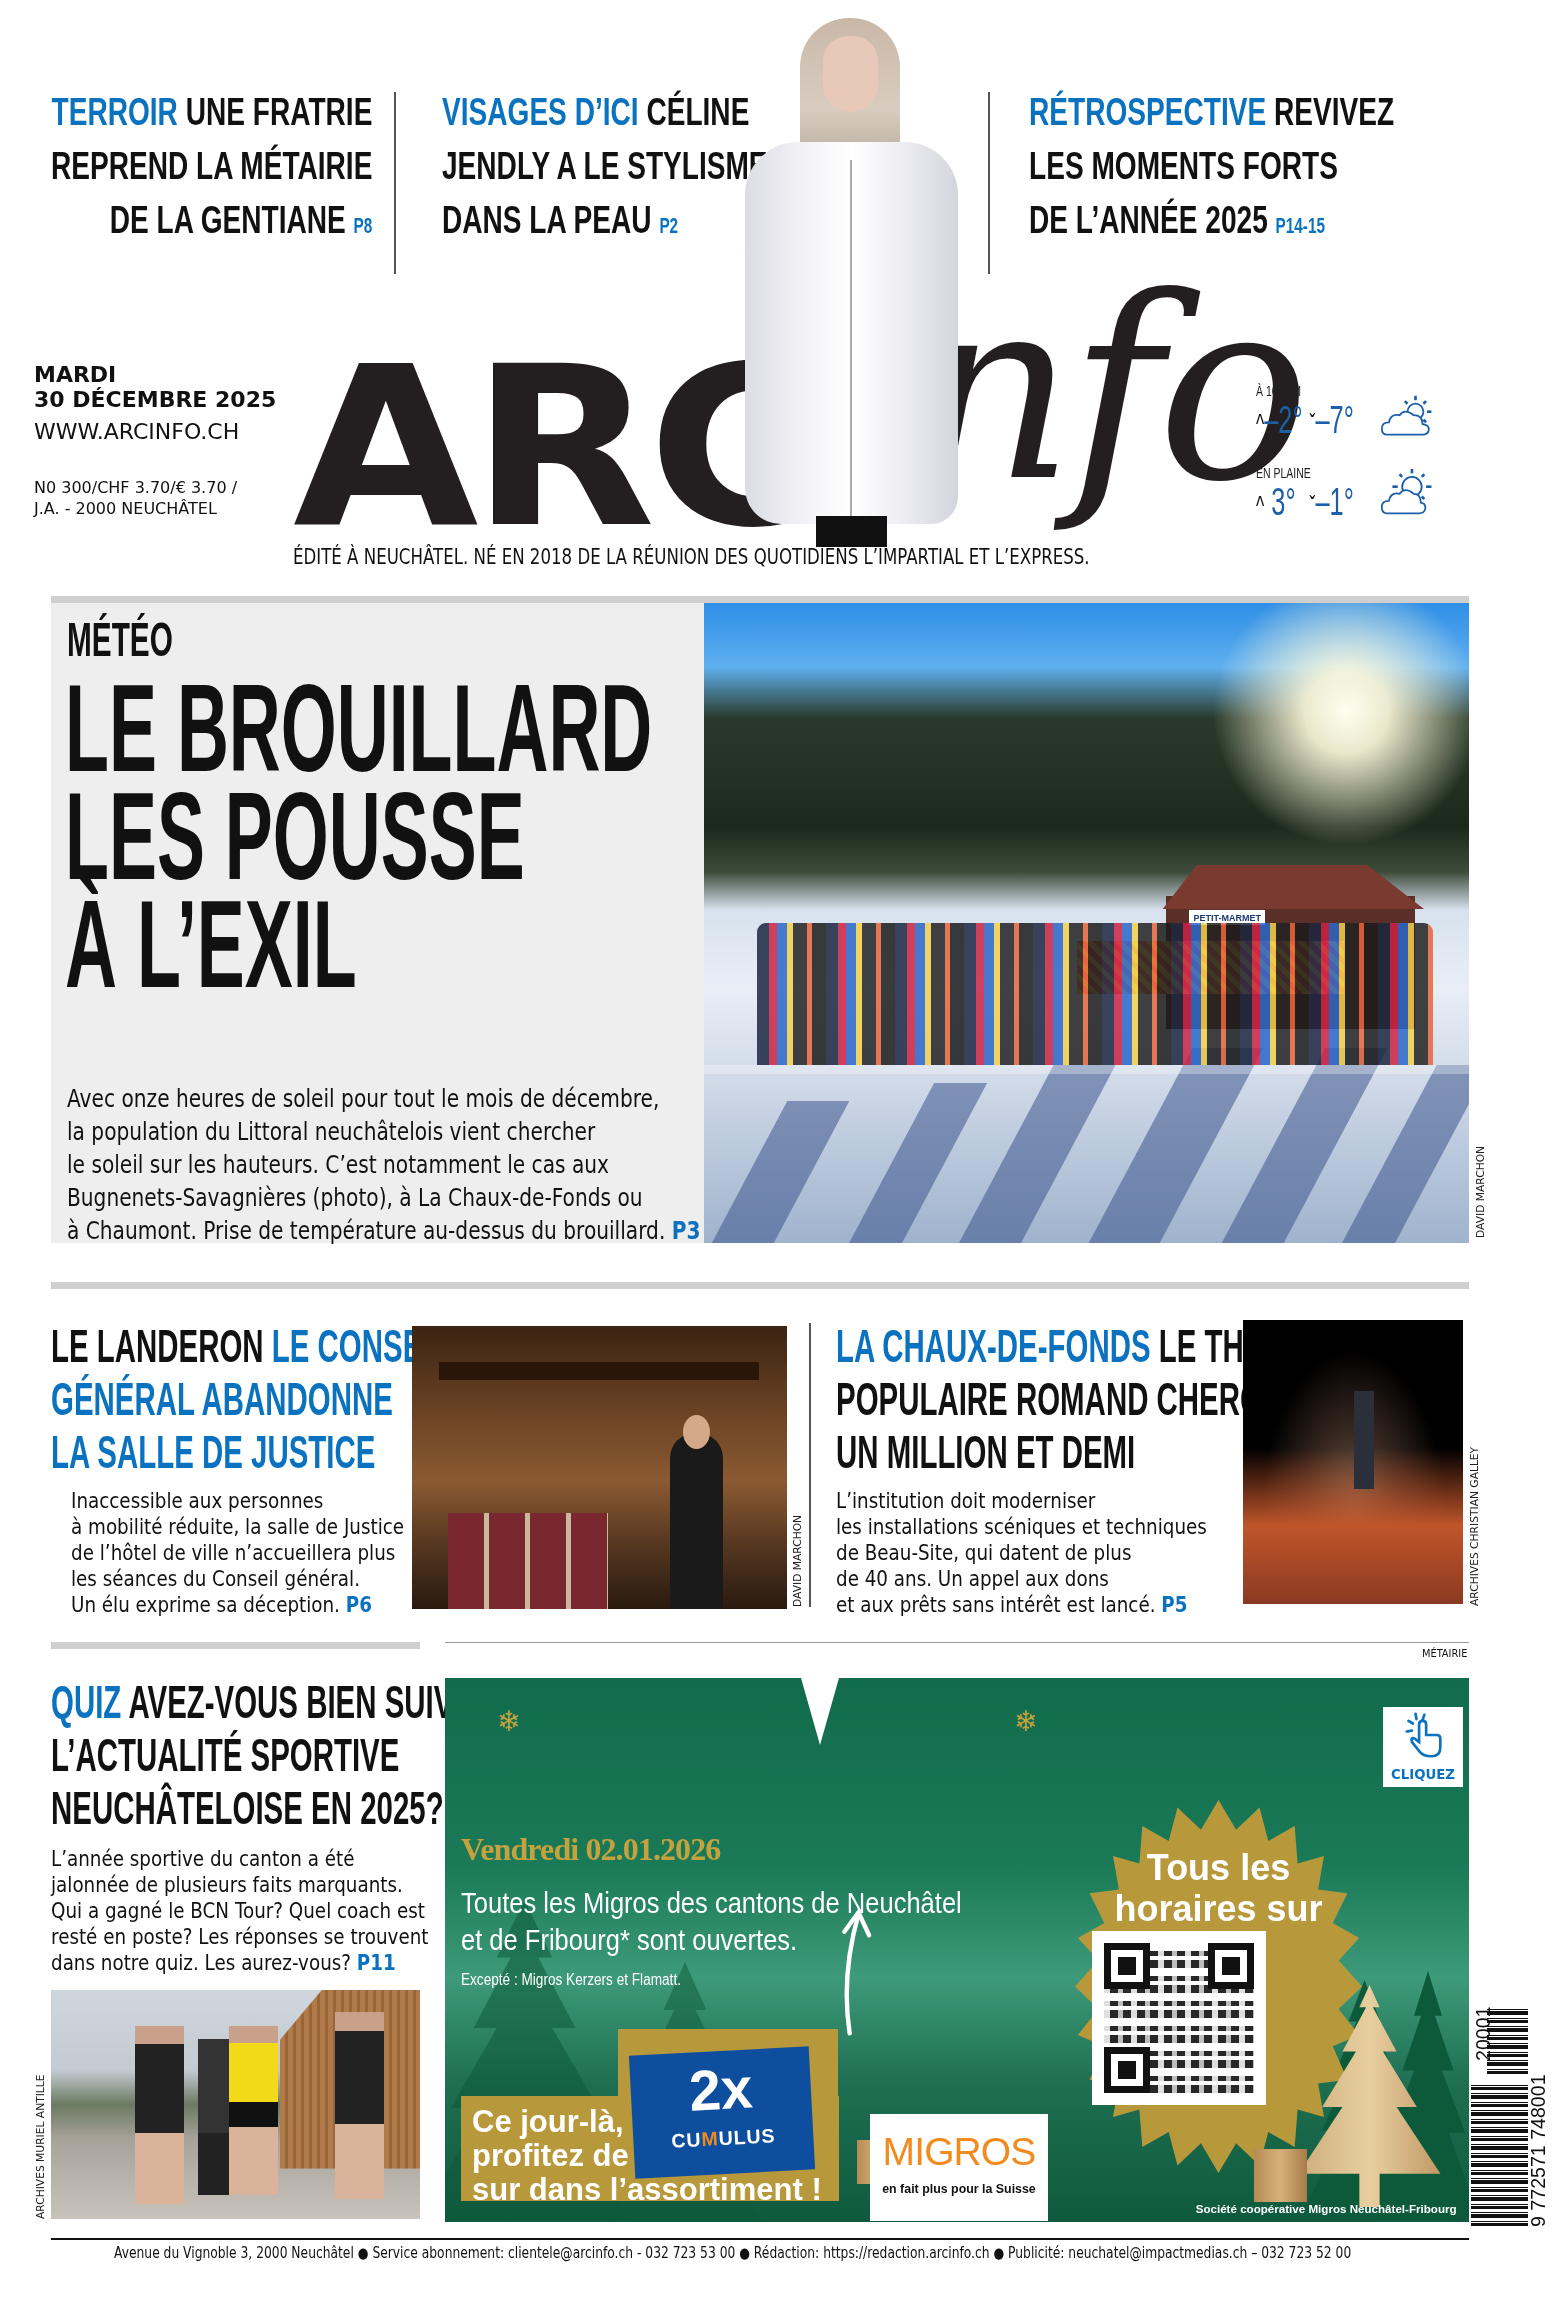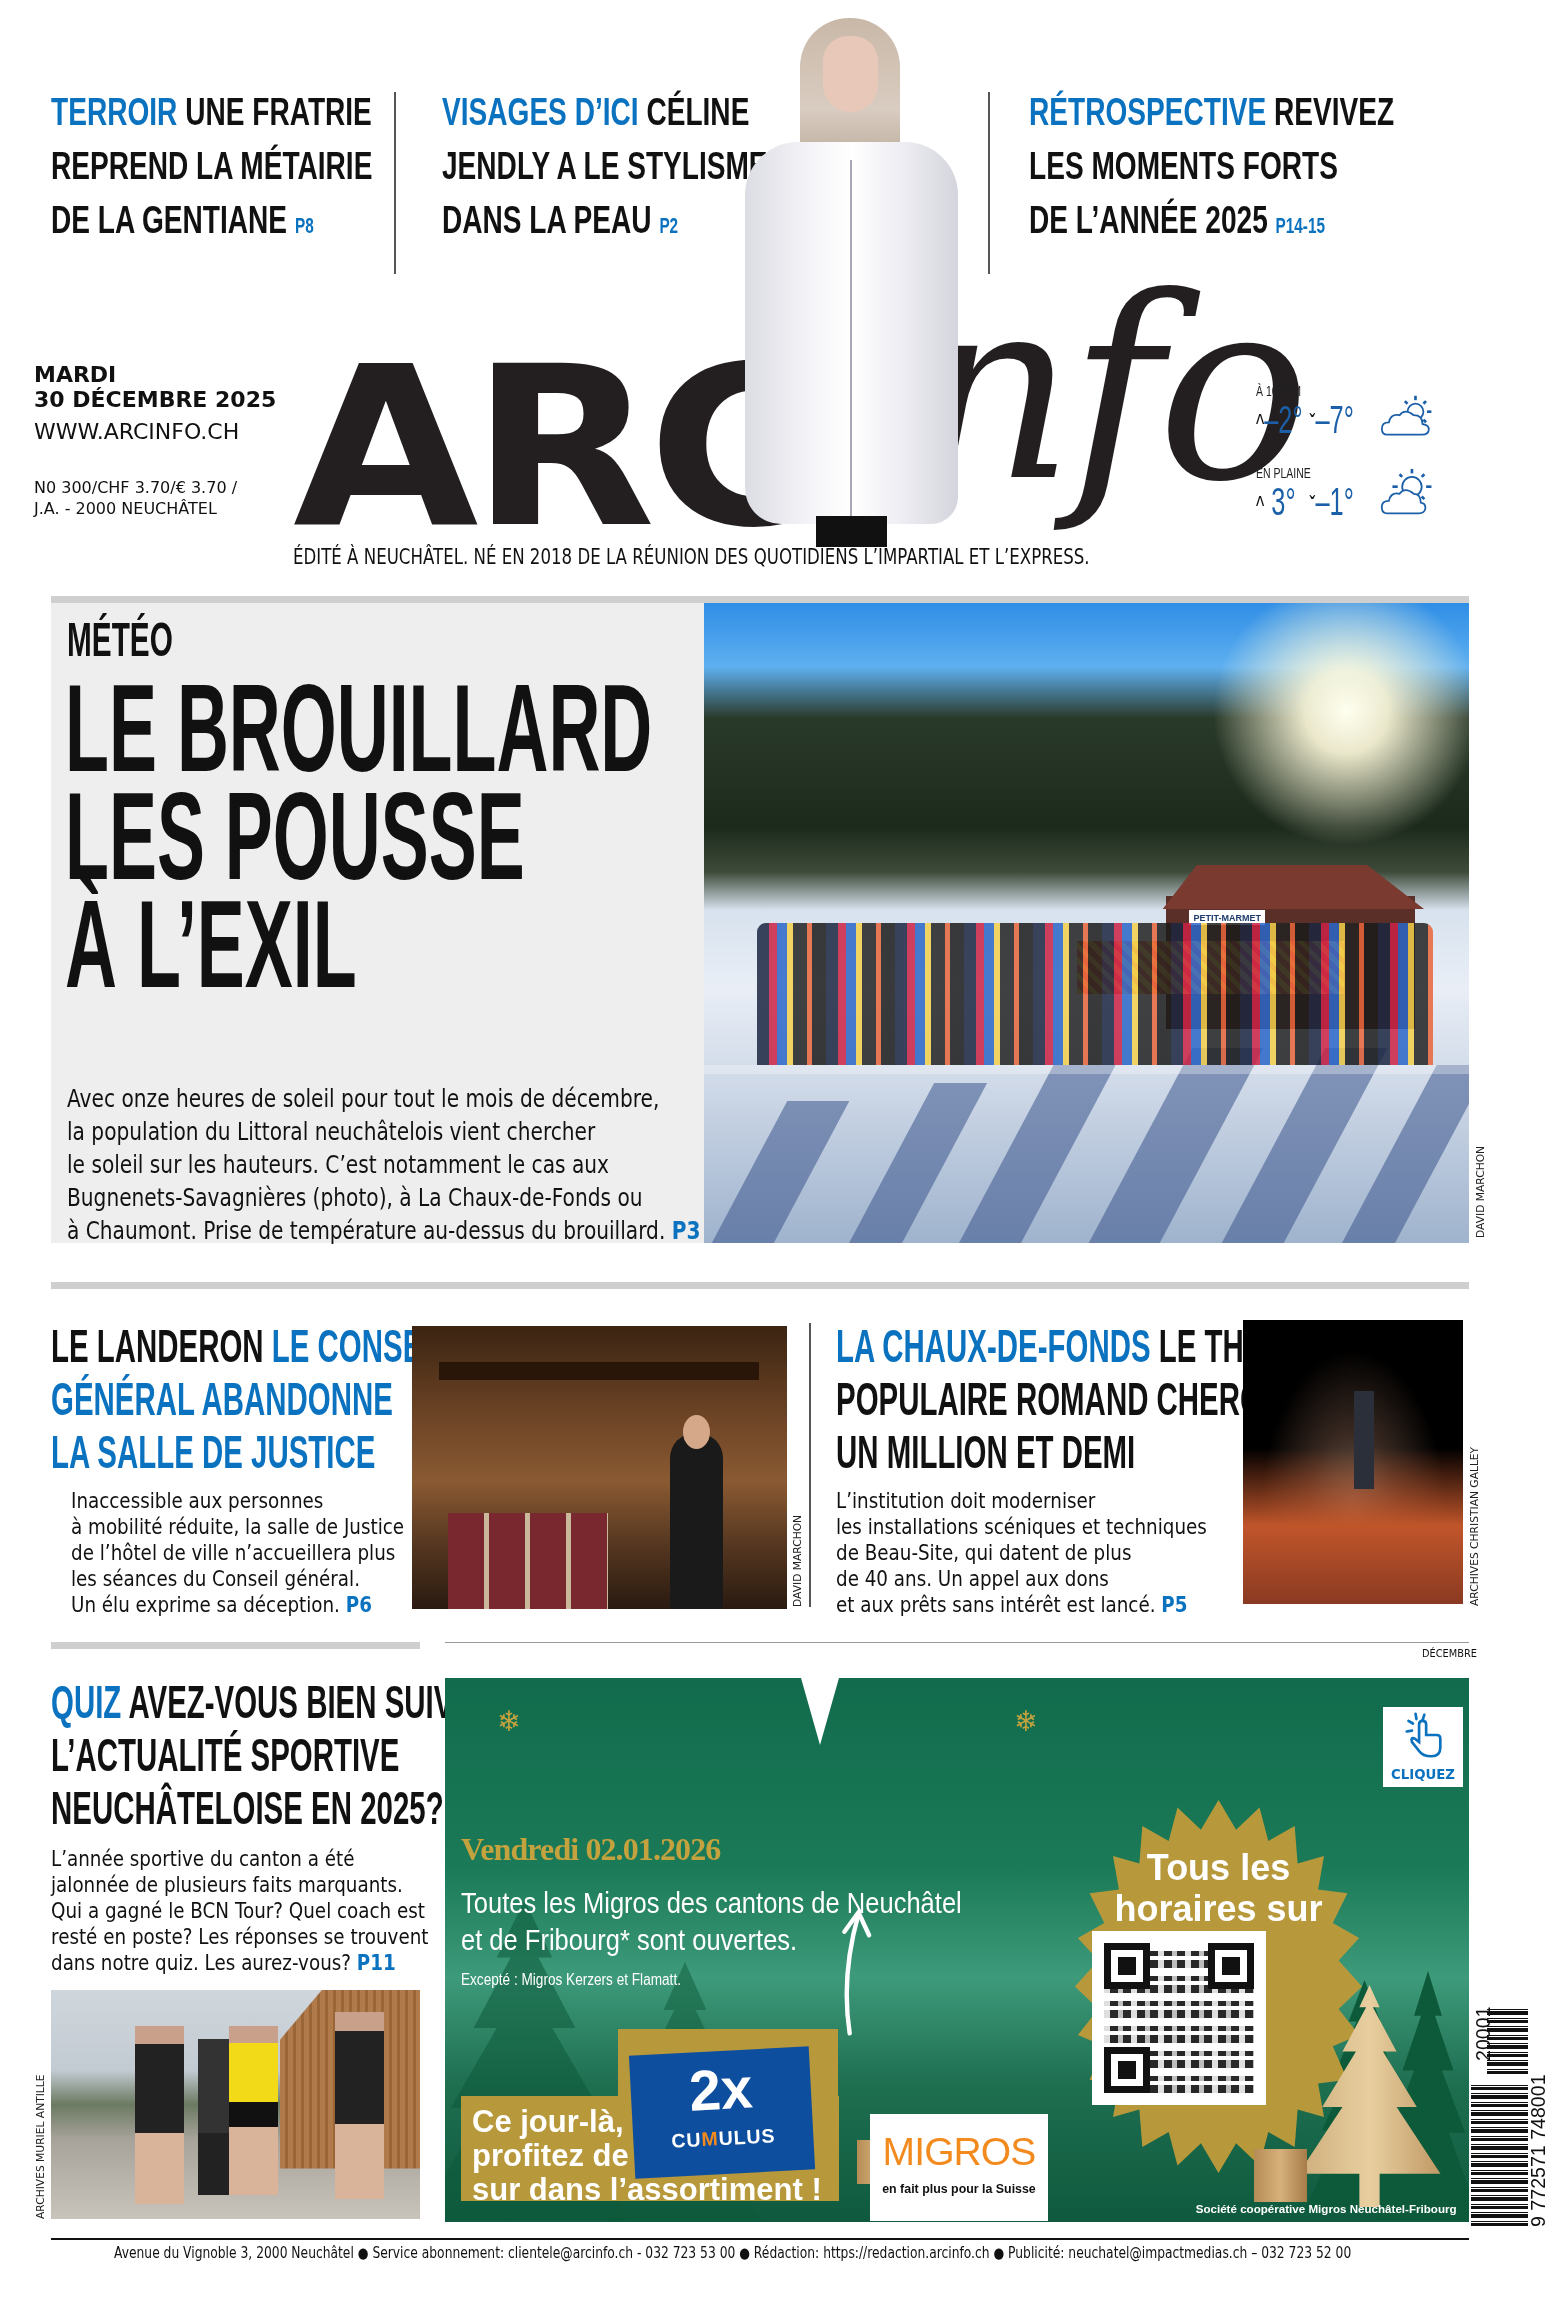--- a/index.html
+++ b/index.html
@@ -80,21 +80,21 @@
   .gift { position:absolute; background: linear-gradient(90deg, #b68c56, #d6b07a 50%, #a67c48); }
 
   .footer-rule { background: #111; height: 1.8px; }
   .footer { font-family: "DejaVu Sans", sans-serif; font-size: 15px; transform: scaleX(0.82); transform-origin: left top; white-space: nowrap; color: #111; }
   .barcode { background: repeating-linear-gradient(0deg, #111 0 2.7px, #fff 2.7px 4.4px, #111 4.4px 5.3px, #fff 5.3px 8px, #111 8px 11.6px, #fff 11.6px 13.3px, #111 13.3px 14.2px, #fff 14.2px 17px); }
   .barcode-num { font-family: "Liberation Sans", sans-serif; font-size: 19.6px; transform: rotate(-90deg); transform-origin: left top; white-space: nowrap; }
 </style>
 </head>
 <body>
 
-<div class="abs" style="left:51px; top:85px;">
+<div class="abs" style="left:51px; top:85px;text-align:right;">
   <div class="teaser"><span class="blue">TERROIR</span> <span>UNE FRATRIE</span></div>
   <div class="teaser">REPREND LA MÉTAIRIE</div>
   <div class="teaser"><span>DE LA GENTIANE</span> <span class="pg">P8</span></div>
 </div>
 <div class="abs vsep" style="left:394px; top:92px; height:182px;"></div>
 
 <div class="abs" style="left:442px; top:85px;">
   <div class="teaser"><span class="blue">VISAGES D’ICI</span> <span>CÉLINE</span></div>
   <div class="teaser">JENDLY A LE STYLISME</div>
   <div class="teaser"><span>DANS LA PEAU</span> <span class="pg">P2</span></div>
@@ -255,21 +255,21 @@
 <div class="abs photo-run" style="left:51px; top:1990px; width:369px; height:229px; overflow:hidden;">
   <div class="barn"></div>
   <div class="abs" style="left:84px; top:36px; width:49px; height:178px; background:linear-gradient(180deg,#c9a08a 0 10%,#222 10% 60%,#d9b49a 60%);"></div>
   <div class="abs" style="left:147px; top:49px; width:40px; height:156px; background:linear-gradient(180deg,#333 0 60%,#222 60%);"></div>
   <div class="abs" style="left:178px; top:36px; width:49px; height:169px; background:linear-gradient(180deg,#c9a08a 0 10%,#f2da18 10% 45%,#111 45% 60%,#d9b49a 60%);"></div>
   <div class="abs" style="left:284px; top:22px; width:49px; height:187px; background:linear-gradient(180deg,#c9a08a 0 10%,#222 10% 60%,#d9b49a 60%);"></div>
 </div>
 <div class="abs credit" style="left:34px; top:2219px;">ARCHIVES MURIEL ANTILLE</div>
 
 <div class="abs footer-rule" style="left:445px; top:1642px; width:1024px; height:0.9px; background:#999;"></div>
-<div class="abs" style="left:1422px; top:1648px; font-size:9.8px; font-family:'DejaVu Sans',sans-serif;">DÉCEMBRE</div>
+<div class="abs" style="left:1422px; top:1648px; font-size:9.8px; font-family:'DejaVu Sans',sans-serif;">MÉTAIRIE</div>
 
 <div class="abs ad" style="left:445px; top:1678px; width:1024px; height:544px;">
   <div class="abs" style="left:356px; top:0; width:0; height:0; border-left:19.6px solid transparent; border-right:19.6px solid transparent; border-top:67px solid #fff;"></div>
   <div class="abs" style="left:52px; top:27px; color:#c4a23e; font-size:28.4px;">❄</div>
   <div class="abs" style="left:569px; top:27px; color:#c4a23e; font-size:28.4px;">❄</div>
 
   <div class="tree" style="left:-36px; top:222px; width:231px; height:320px; opacity:0.55;"></div>
   <div class="tree" style="left:151px; top:284px; width:178px; height:267px; opacity:0.5;"></div>
   <div class="tree" style="left:853px; top:302px; width:133px; height:231px;"></div>
   <div class="tree" style="left:925px; top:293px; width:116px; height:249px;"></div>

